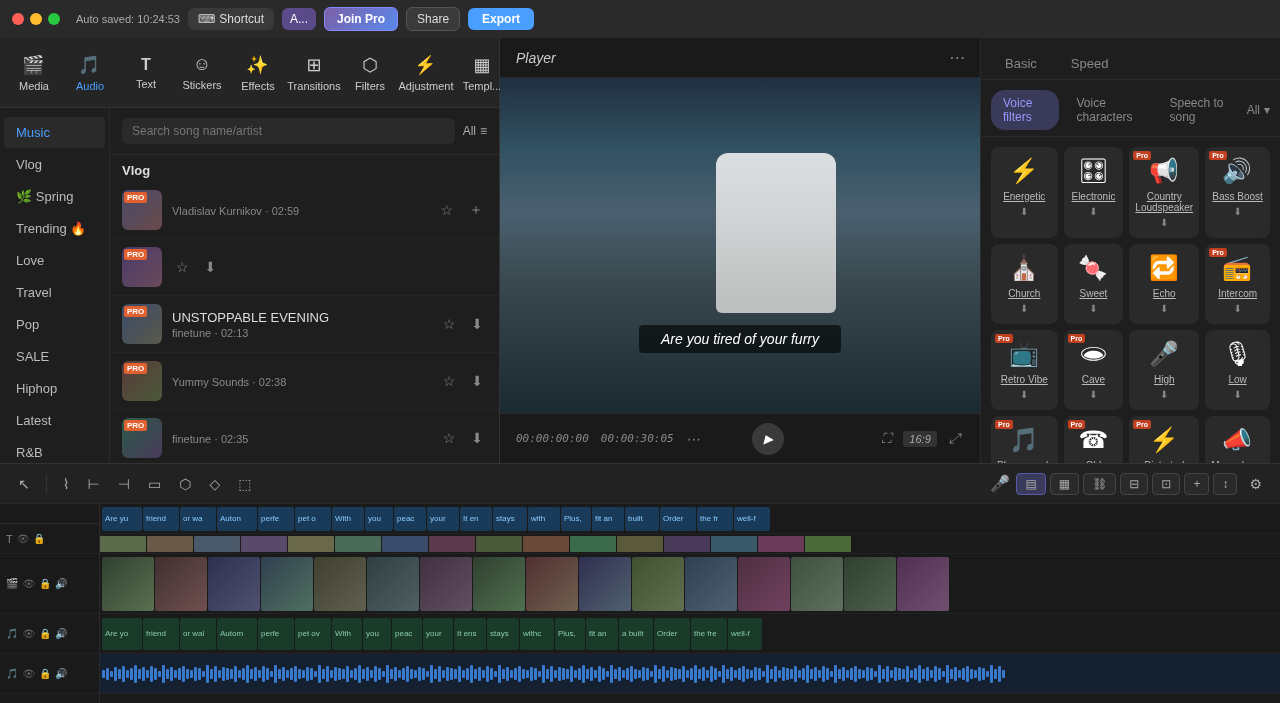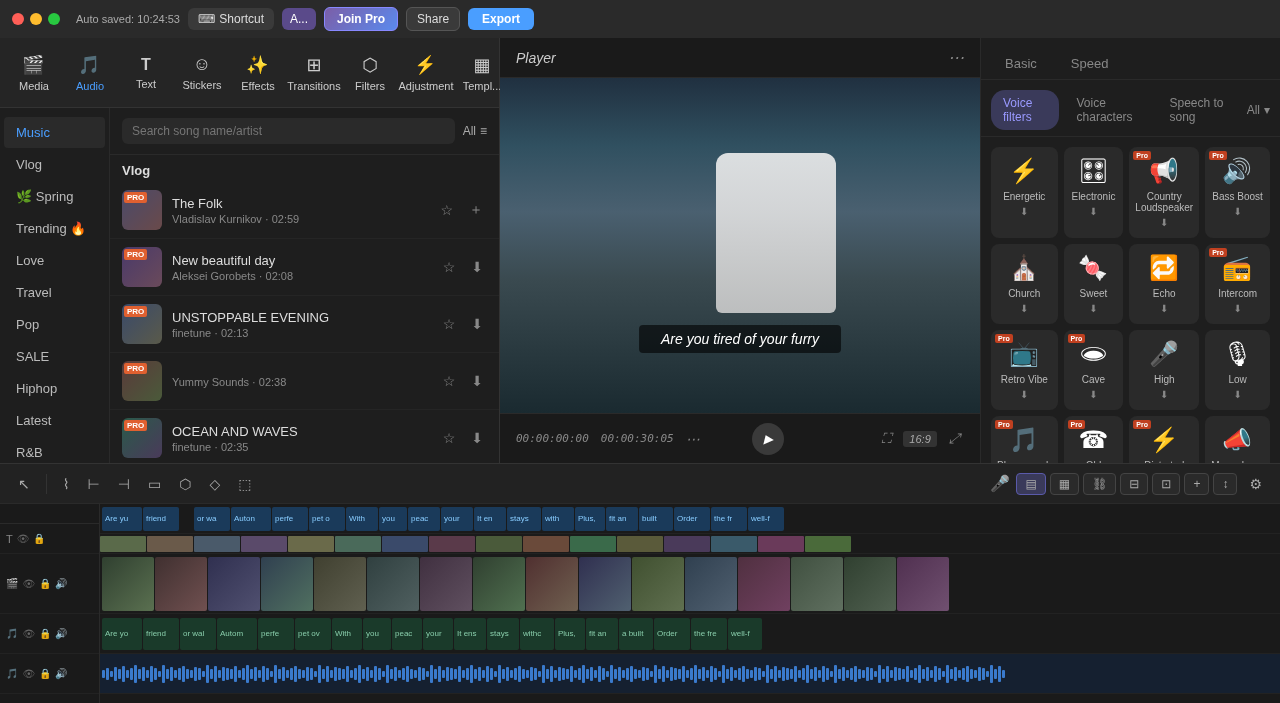--- a/index.html
+++ b/index.html
@@ -78,21 +78,21 @@
     .right-tabs { display: flex; padding: 10px 10px 0; gap: 6px; border-bottom: 1px solid #2a2a2a; }
     .right-tab { padding: 8px 14px; font-size: 13px; color: #888; cursor: pointer; border-radius: 6px 6px 0 0; }
     .right-tab.active { color: #4a9eff; border: 1px solid #4a9eff; border-bottom: 1px solid #1e1e1e; background: #1e1e1e; }
     .voice-subtabs { display: flex; padding: 10px 10px 6px; gap: 6px; border-bottom: 1px solid #2a2a2a; }
     .voice-subtab { padding: 6px 12px; font-size: 12px; color: #888; cursor: pointer; border-radius: 14px; }
     .voice-subtab.active { background: #3a3a5a; color: #9999ff; }
     .voice-all-btn { margin-left: auto; color: #888; font-size: 12px; cursor: pointer; display: flex; align-items: center; gap: 4px; }
     .voice-grid { display: grid; grid-template-columns: repeat(4, 1fr); gap: 6px; padding: 10px; overflow-y: auto; flex: 1; }
     .voice-item { background: #2a2a2a; border-radius: 8px; padding: 10px 6px; display: flex; flex-direction: column; align-items: center; gap: 4px; cursor: pointer; position: relative; }
     .voice-item-icon { font-size: 24px; margin-bottom: 2px; }
-    .voice-item-label { font-size: 10px; color: #bbb; text-align: center; }
+    .voice-item-label { font-size: 10px; color: #bbb; text-align: center; text-decoration: underline; }
     .voice-item-dl { font-size: 10px; color: #888; }
     .voice-pro-badge { position: absolute; top: 4px; left: 4px; background: #c04020; color: #fff; font-size: 7px; font-weight: 700; padding: 1px 3px; border-radius: 2px; }
 
     
     .timeline-area { height: 240px; background: #1a1a1a; border-top: 1px solid #333; display: flex; flex-direction: column; flex-shrink: 0; }
     .timeline-toolbar { height: 40px; background: #222; display: flex; align-items: center; padding: 0 12px; gap: 6px; border-bottom: 1px solid #2a2a2a; }
     .tl-tool-btn { color: #aaa; cursor: pointer; padding: 4px 6px; border-radius: 4px; font-size: 14px; }
     .tl-divider { width: 1px; height: 20px; background: #333; margin: 0 4px; }
     .tl-right { margin-left: auto; display: flex; gap: 6px; align-items: center; }
     .tl-mic-btn { color: #aaa; font-size: 16px; cursor: pointer; }
@@ -192,38 +192,33 @@
         </div>
         <div class="music-category-header">Vlog</div>
         <div class="music-list">
 
           <div class="music-item">
             <div class="music-thumb">
               <div class="music-thumb-inner"></div>
               <span class="pro-badge">PRO</span>
             </div>
             <div class="music-info">
-              <div class="music-title">The Folk</div>
               <div class="music-meta"><span>Vladislav Kurnikov</span> · <span>02:59</span></div>
             </div>
             <div class="music-actions">
               <span class="music-action-btn">☆</span>
               <span class="music-action-btn">＋</span>
             </div>
           </div>
 
           <div class="music-item">
             <div class="music-thumb">
               <div class="music-thumb-inner" style="background:linear-gradient(135deg,#4a3a6a,#6a4a5a);"></div>
               <span class="pro-badge">PRO</span>
             </div>
-            <div class="music-info">
-              <div class="music-title">New beautiful day</div>
-              <div class="music-meta"><span>Aleksei Gorobets</span> · <span>02:08</span></div>
-            </div>
             <div class="music-actions">
               <span class="music-action-btn">☆</span>
               <span class="music-action-btn">⬇</span>
             </div>
           </div>
 
           <div class="music-item">
             <div class="music-thumb">
               <div class="music-thumb-inner" style="background:linear-gradient(135deg,#3a4a6a,#5a5a4a);"></div>
               <span class="pro-badge">PRO</span>
@@ -251,21 +246,20 @@
               <span class="music-action-btn">⬇</span>
             </div>
           </div>
 
           <div class="music-item">
             <div class="music-thumb">
               <div class="music-thumb-inner" style="background:linear-gradient(135deg,#2a5a4a,#4a3a5a);"></div>
               <span class="pro-badge">PRO</span>
             </div>
             <div class="music-info">
-              <div class="music-title">OCEAN AND WAVES</div>
               <div class="music-meta"><span>finetune</span> · <span>02:35</span></div>
             </div>
             <div class="music-actions">
               <span class="music-action-btn">☆</span>
               <span class="music-action-btn">⬇</span>
             </div>
           </div>
 
         </div>
       </div>
@@ -486,21 +480,21 @@
 
 
       <div style="height:30px;display:flex;align-items:center;border-bottom:1px solid #222;min-width:900px;background:#1a1a1a;">
         <div style="display:flex;gap:1px;padding:2px;min-width:860px;">
           <div style="width:40px;height:24px;background:#1a3a5a;border-radius:2px;display:flex;align-items:center;padding:0 3px;flex-shrink:0;">
               <span style="font-size:8px;color:#88ccff;overflow:hidden;white-space:nowrap;">Are yu</span>
             </div>
           <div style="width:36px;height:24px;background:#1a3a5a;border-radius:2px;display:flex;align-items:center;padding:0 3px;flex-shrink:0;">
               <span style="font-size:8px;color:#88ccff;">friend</span>
             </div>
-          <div style="width:36px;height:24px;background:#1a3a5a;border-radius:2px;display:flex;align-items:center;padding:0 3px;flex-shrink:0;margin-left:14px;">
+          <div style="width:36px;height:24px;background:#1a3a5a;border-radius:2px;display:flex;align-items:center;padding:0 3px;flex-shrink:0;">
               <span style="font-size:8px;color:#88ccff;">or wa</span>
             </div>
           <div style="width:40px;height:24px;background:#1a3a5a;border-radius:2px;display:flex;align-items:center;padding:0 3px;flex-shrink:0;">
               <span style="font-size:8px;color:#88ccff;">Auton</span>
             </div>
           <div style="width:36px;height:24px;background:#1a3a5a;border-radius:2px;display:flex;align-items:center;padding:0 3px;flex-shrink:0;">
               <span style="font-size:8px;color:#88ccff;">perfe</span>
             </div>
           <div style="width:36px;height:24px;background:#1a3a5a;border-radius:2px;display:flex;align-items:center;padding:0 3px;flex-shrink:0;">
               <span style="font-size:8px;color:#88ccff;">pet o</span>

